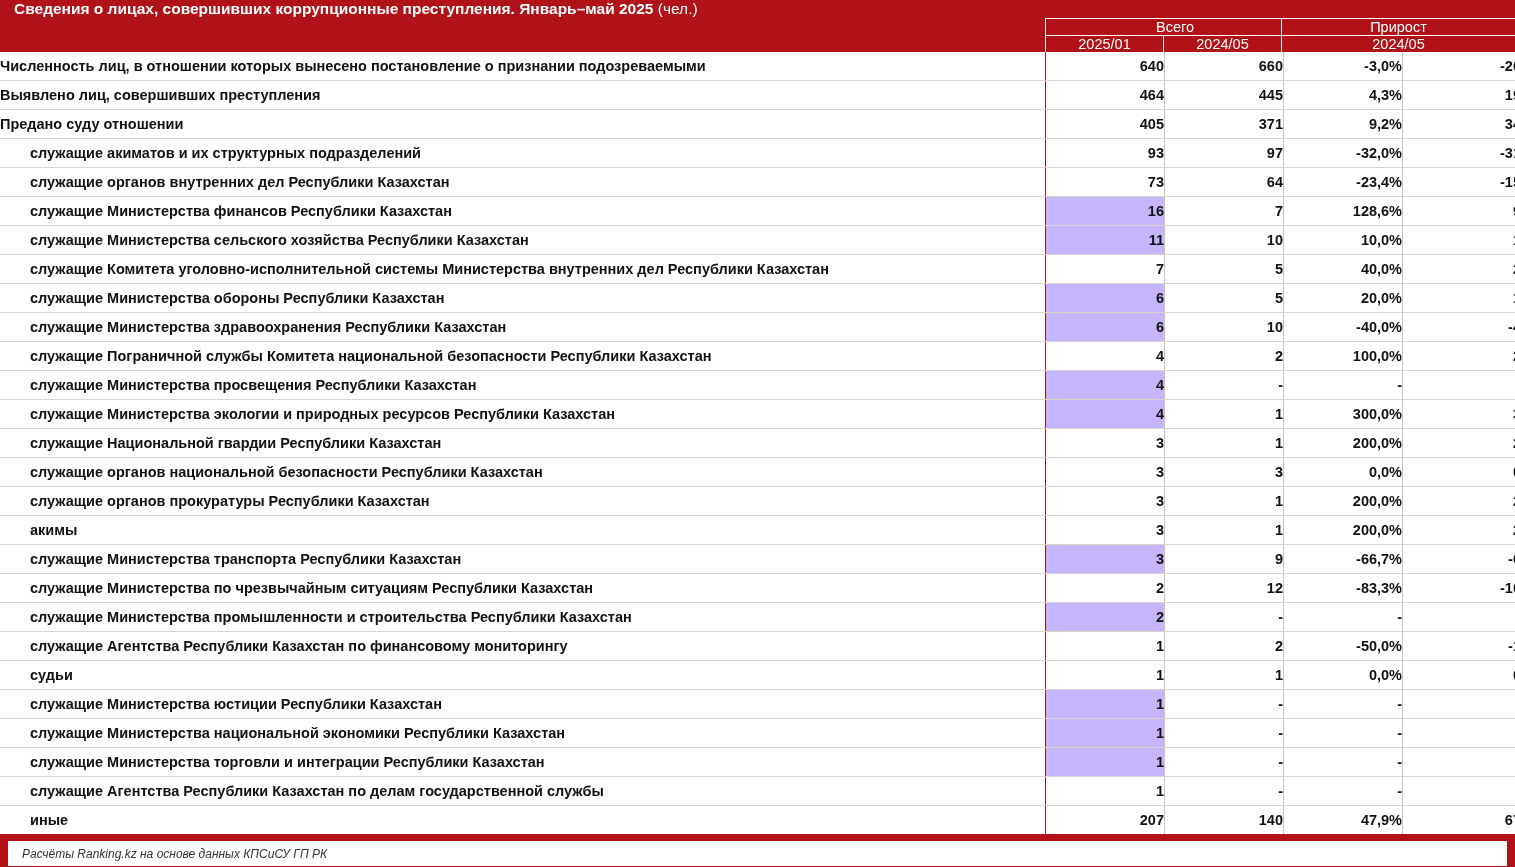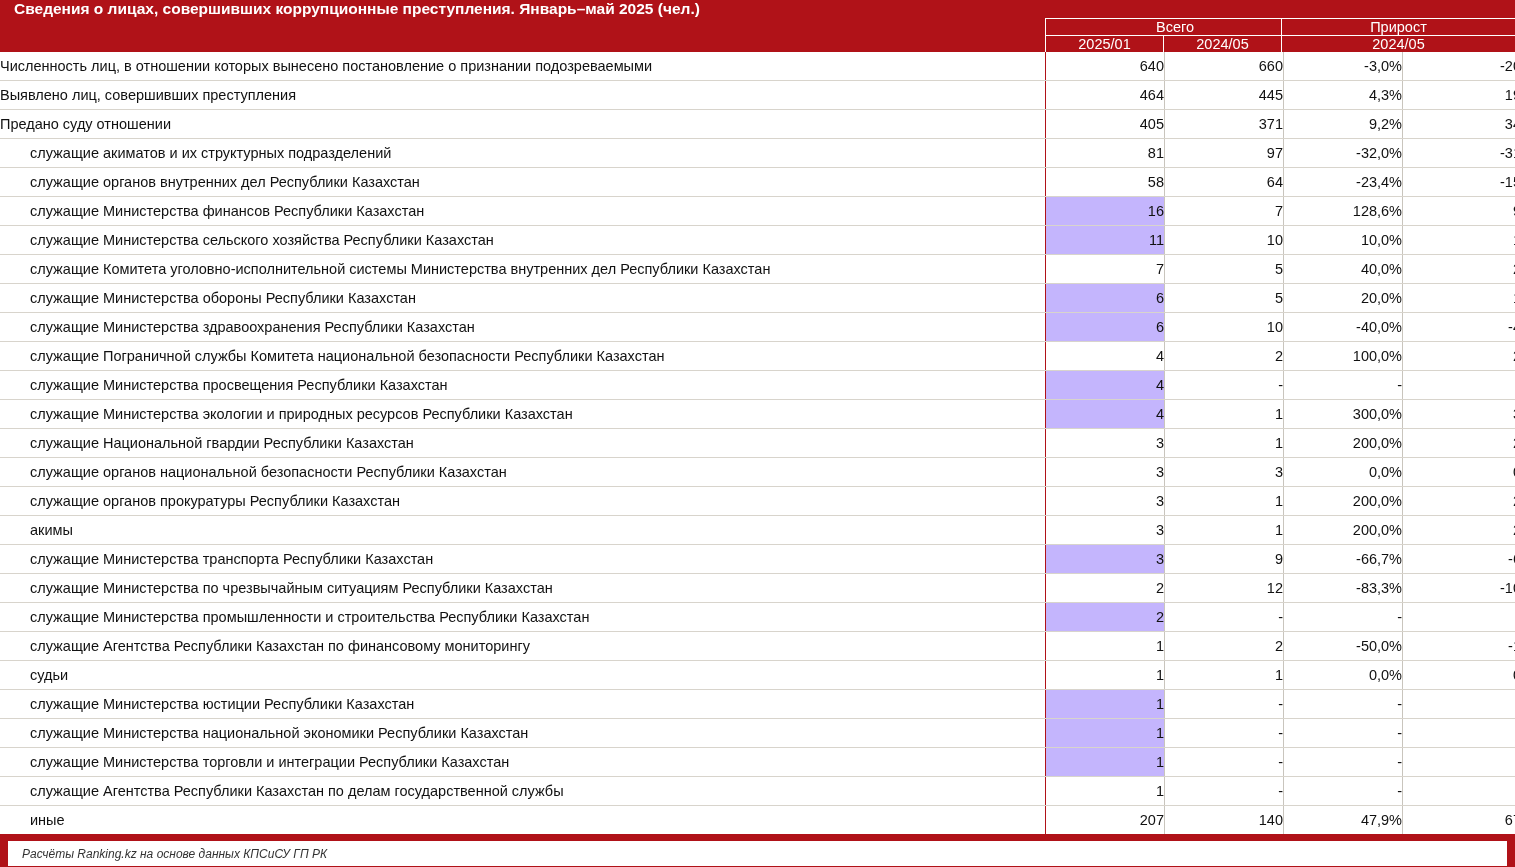--- a/index.html
+++ b/index.html
@@ -29,21 +29,21 @@
     align-items: center;
     padding-left: 14px;
     color: #ffffff;
     font-size: 15.5px;
   }
   .title-strong {
     font-weight: bold;
     white-space: pre;
   }
   .title-unit {
-    font-weight: bold;
+    font-weight: normal;
     white-space: pre;
   }
   
   .header-row-1 {
     display: flex;
     height: 30px;
     padding-left: 0;
   }
   .header-row-2 {
     display: flex;
@@ -79,20 +79,21 @@
   }
   .hdr-sub-wide {
     width: 234px;
     flex: 0 0 234px;
   }
   
   .table-wrap {
     flex: 1 1 auto;
     background: #b01218;
     padding: 0 0 0 0;
+    font-weight: bold;
   }
   table.data {
     border-collapse: collapse;
     width: 1515px;
     table-layout: fixed;
   }
   table.data td {
     height: 28px;
     font-size: 14.5px;
     color: #111111;
@@ -188,28 +189,28 @@
           </tr>
           <tr class="row">
             <td class="label">Предано суду отношении</td>
             <td class="num">405</td>
             <td class="num">371</td>
             <td class="num">9,2%</td>
             <td class="num last">34</td>
           </tr>
           <tr class="row">
             <td class="label indent">служащие акиматов и их структурных подразделений</td>
-            <td class="num">81</td>
+            <td class="num">93</td>
             <td class="num">97</td>
             <td class="num">-32,0%</td>
             <td class="num last">-31</td>
           </tr>
           <tr class="row">
             <td class="label indent">служащие органов внутренних дел Республики Казахстан</td>
-            <td class="num">58</td>
+            <td class="num">73</td>
             <td class="num">64</td>
             <td class="num">-23,4%</td>
             <td class="num last">-15</td>
           </tr>
           <tr class="row">
             <td class="label indent">служащие Министерства финансов Республики Казахстан</td>
             <td class="num hl">16</td>
             <td class="num">7</td>
             <td class="num">128,6%</td>
             <td class="num last">9</td>

